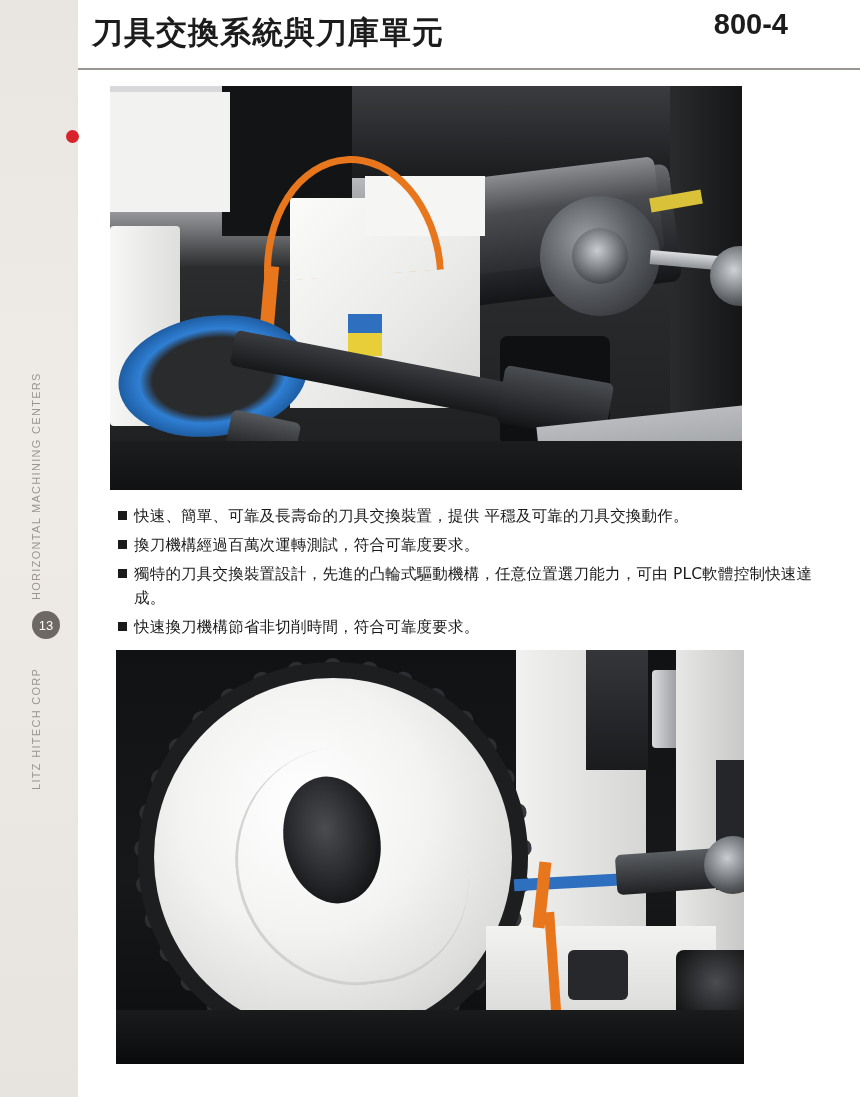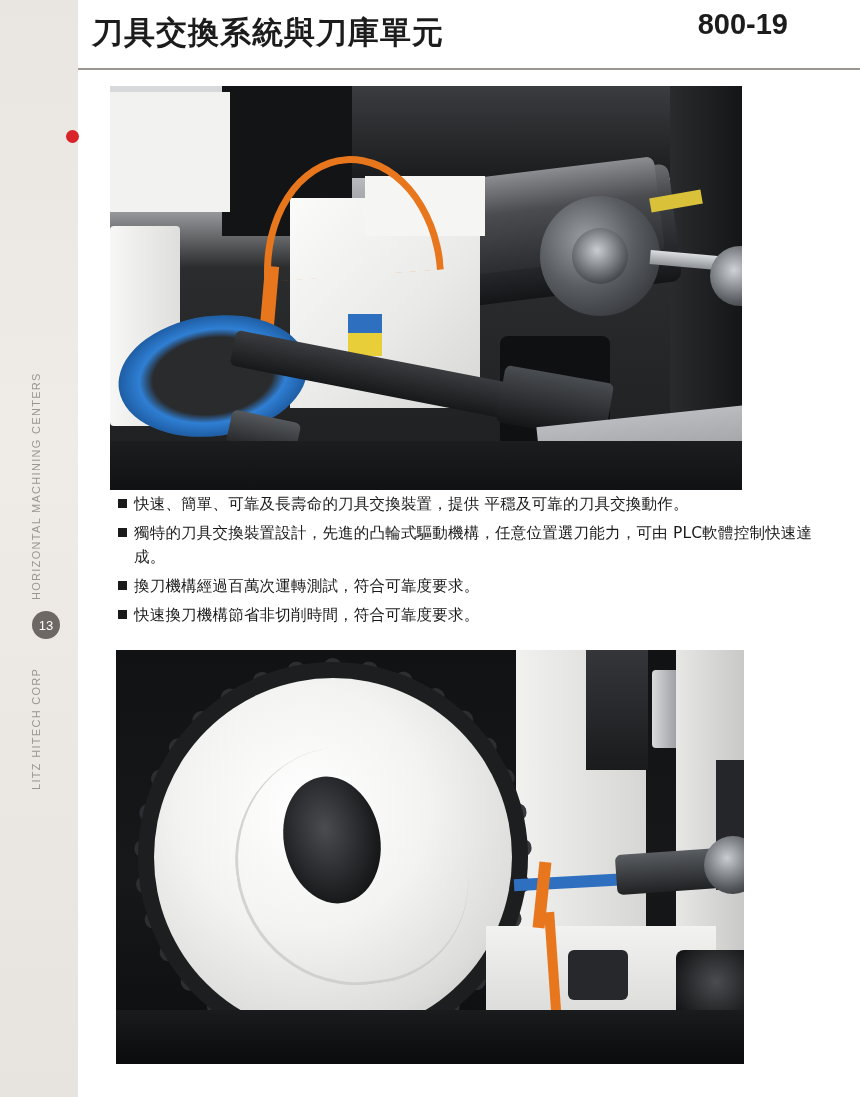--- a/index.html
+++ b/index.html
@@ -129,21 +129,21 @@
     left: 116px;
     top: 650px;
     width: 628px;
     height: 414px;
   }
 
   
   .bullets {
     position: absolute;
     left: 118px;
-    top: 492px;
+    top: 504px;
     width: 700px;
   }
   .bullet-row {
     display: flex;
     align-items: flex-start;
     margin-bottom: 5px;
     font-size: 15.5px;
     line-height: 1.55;
     color: #1a1a1a;
     font-family: "DejaVu Sans", sans-serif;
@@ -395,21 +395,21 @@
 <div class="sidebar">
   <div class="sidebar-inner">
     <div class="vert-text top">HORIZONTAL MACHINING CENTERS</div>
     <div class="page-badge">13</div>
     <div class="vert-text bottom">LITZ HITECH CORP</div>
   </div>
 </div>
 
 <div class="header">
   <div class="page-title">刀具交換系統與刀庫單元</div>
-  <div class="model-code">800-19</div>
+  <div class="model-code">800-4</div>
   <div class="header-rule">
     <div class="header-dot"></div>
   </div>
 </div>
 
 <div class="photo" id="photo-top">
   <div class="ph-layer t-bg"></div>
   <div class="ph-layer t-upper-dark"></div>
   <div class="ph-layer t-right-dark"></div>
   <div class="ph-layer t-dark-block"></div>
@@ -436,25 +436,25 @@
   <div class="ph-layer t-floor"></div>
 </div>
 
 <div class="bullets">
   <div class="bullet-row">
     <span class="bullet-mark"></span>
     <span class="bullet-text">快速、簡單、可靠及長壽命的刀具交換裝置，提供 平穩及可靠的刀具交換動作。</span>
   </div>
   <div class="bullet-row">
     <span class="bullet-mark"></span>
-    <span class="bullet-text">獨特的刀具交換裝置設計，先進的凸輪式驅動機構，任意位置選刀能力，可由 PLC軟體控制快速達成。</span>
+    <span class="bullet-text">換刀機構經過百萬次運轉測試，符合可靠度要求。</span>
   </div>
   <div class="bullet-row">
     <span class="bullet-mark"></span>
-    <span class="bullet-text">換刀機構經過百萬次運轉測試，符合可靠度要求。</span>
+    <span class="bullet-text">獨特的刀具交換裝置設計，先進的凸輪式驅動機構，任意位置選刀能力，可由 PLC軟體控制快速達成。</span>
   </div>
   <div class="bullet-row">
     <span class="bullet-mark"></span>
     <span class="bullet-text">快速換刀機構節省非切削時間，符合可靠度要求。</span>
   </div>
 </div>
 
 <div class="photo" id="photo-bottom">
   <div class="ph-layer b-bg"></div>
   <div class="ph-layer b-column"></div>

